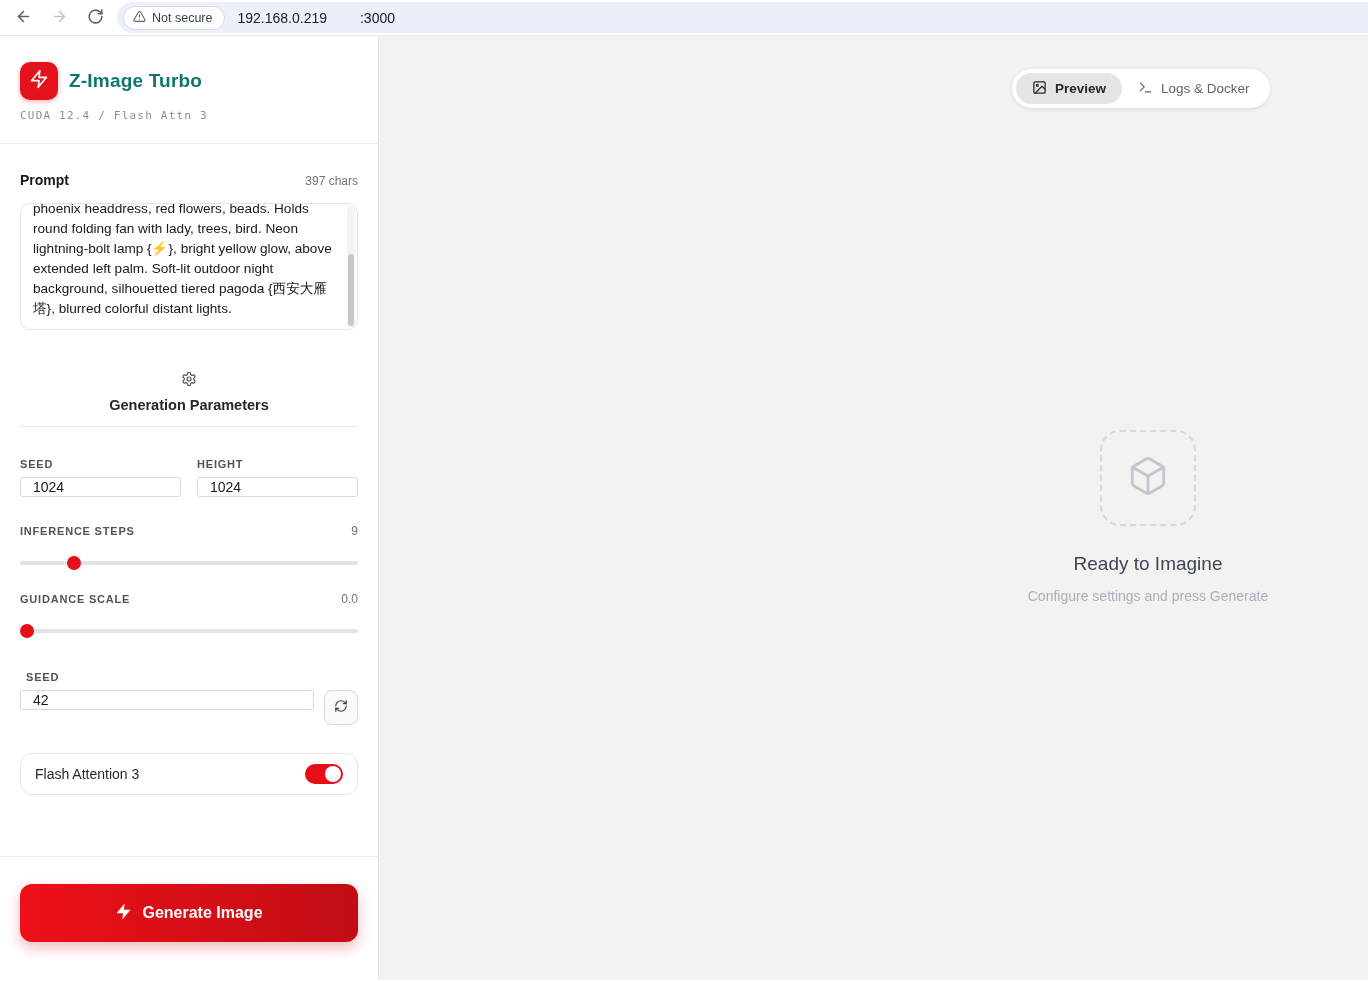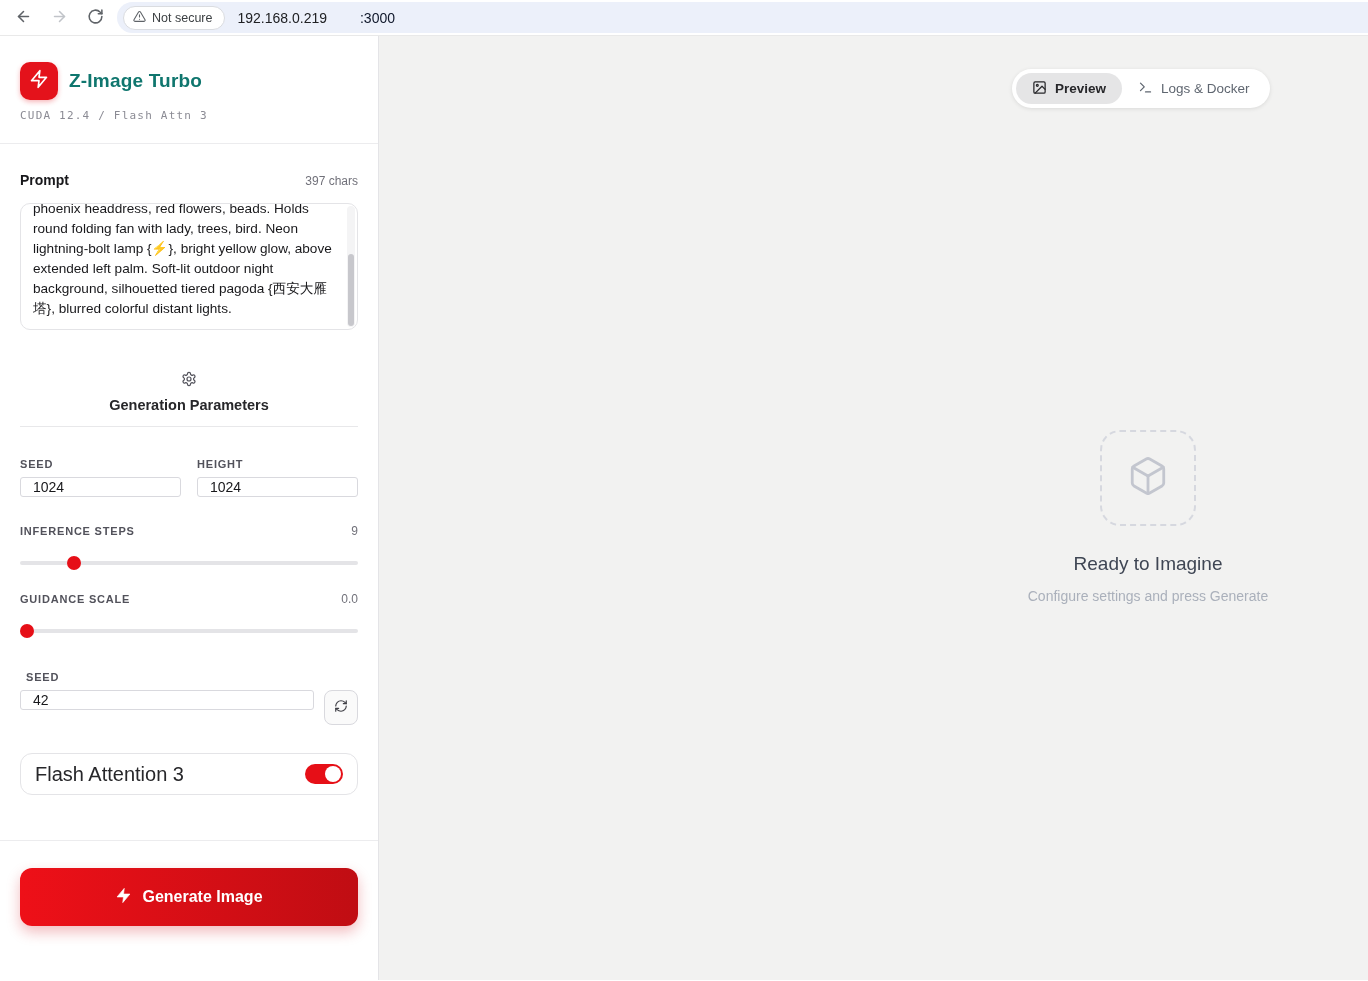--- a/index.html
+++ b/index.html
@@ -75,29 +75,29 @@
 
   .seed-label { margin-top:38px;margin-left:6px; }
   .seed-row { display:flex; gap:10px; margin-top:7px; }
   .seed-row .text-input { flex:1; margin-top:0; }
   .icon-btn { width:34px; height:35px; border:1px solid #d9d9de; border-radius:8px; background:#fafafa;
     display:flex; align-items:center; justify-content:center; cursor:pointer; }
   .icon-btn svg { width:14px; height:14px; color:#3f3f46; }
 
   .flash-card { margin-top:28px; height:42px; border:1px solid #e4e4e7; border-radius:12px;
     background:#fff; display:flex; align-items:center; justify-content:space-between; padding:0 14px; }
-  .flash-label { font-size:20px; color:#27272a; }
+  .flash-label { font-size:14px; color:#27272a; }
   .toggle { position:relative; width:38px; height:20px; border-radius:10px; background:#d4d4d8; cursor:pointer; }
   .toggle.on { background:#e60f17; }
   .toggle-knob { position:absolute; top:2px; left:2px; width:16px; height:16px; border-radius:50%;
     background:#fff; transition:left .15s; }
   .toggle.on .toggle-knob { left:20px; }
 
   
-  .sb-footer { position:absolute; left:0; right:0; bottom:16px; height:124px; border-top:1px solid #ececee;
+  .sb-footer { position:absolute; left:0; right:0; bottom:0; height:124px; border-top:1px solid #ececee;
     padding:27px 20px 0 20px; background:#fff; }
   .generate-btn { width:100%; height:58px; border:none; border-radius:12px; cursor:pointer;
     background:linear-gradient(90deg,#ee1018,#c00d13); color:#fff; font-size:16px; font-weight:bold;
     font-family:"Liberation Sans", sans-serif; display:flex; align-items:center; justify-content:center;
     gap:10px; box-shadow:0 6px 14px rgba(210,15,25,.28); }
   .generate-btn svg { width:17px; height:17px; }
 
   
   .tab-group { position:absolute; top:33px; left:633px; height:39px; background:#fff; border-radius:20px;
     padding:4px; display:flex; align-items:center; box-shadow:0 1px 4px rgba(0,0,0,.10); }

